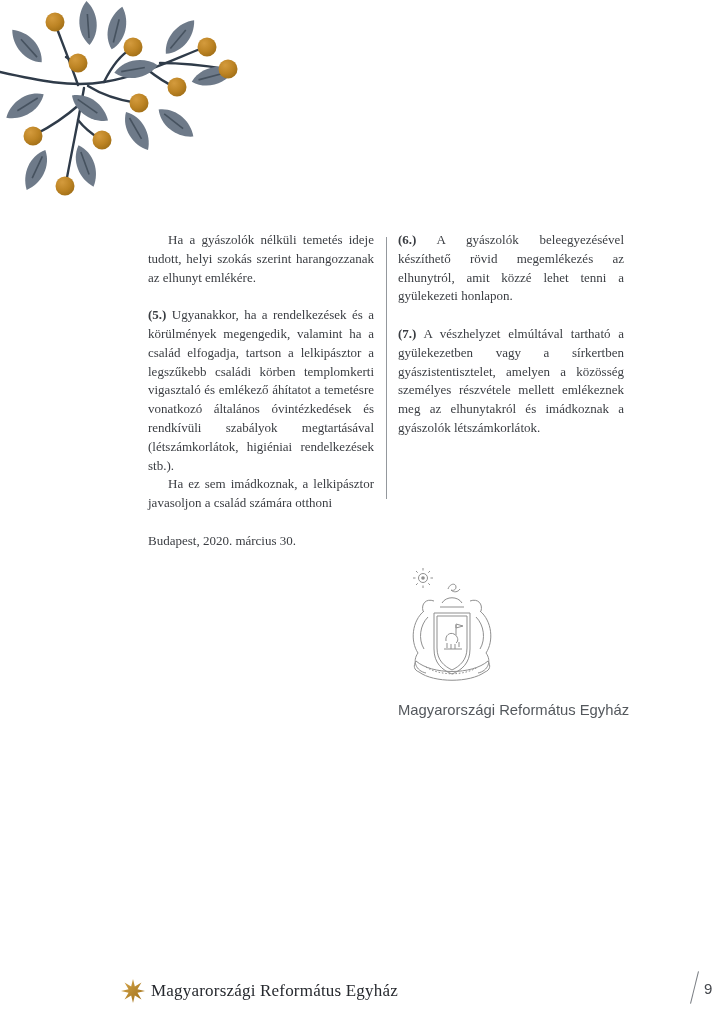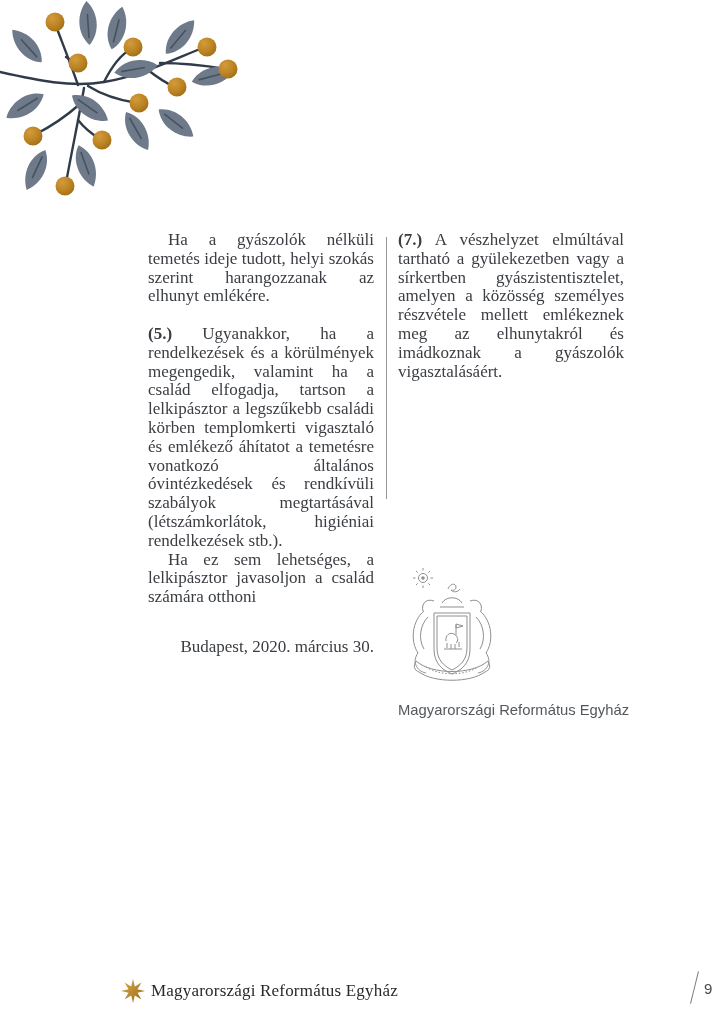--- a/index.html
+++ b/index.html
@@ -1,27 +1,27 @@
 <!DOCTYPE html>
 <html><head>
 <meta charset="utf-8">
 <style>
   html,body{margin:0;padding:0;background:#ffffff;}
   .page{position:relative;width:724px;height:1024px;background:#ffffff;overflow:hidden;
         font-family:"Liberation Serif",serif;}
   .branch{position:absolute;left:0;top:0;}
-  .col{position:absolute;top:231px;width:226px;font-size:17px;line-height:18.8px;
+  .col{position:absolute;top:231px;width:226px;font-size:13px;line-height:18.8px;
        color:#3a3d42;text-align:justify;}
   .col-left{left:148px;}
   .col-right{left:398px;}
   .para{margin:0 0 18.8px 0;}
   .para.tight{margin-bottom:0;}
   .indent{text-indent:20px;}
   .pnum{font-weight:bold;}
-  .dateline{margin-top:31px;text-align:right;}
+  .dateline{margin-top:19px;text-align:left;}
   .divider{position:absolute;left:386px;top:237px;width:1px;height:262px;background:#94989d;}
   .seal{position:absolute;left:404px;top:567px;}
   .signature{position:absolute;left:398px;top:699px;font-family:"Liberation Sans",sans-serif;
              font-size:14.8px;line-height:23px;color:#54585d;}
   .footer-star{position:absolute;left:121px;top:979px;}
   .footer-org{position:absolute;left:151px;top:981px;font-size:17px;color:#26292e;
               letter-spacing:.2px;}
   .page-slash{position:absolute;left:694px;top:971px;width:1px;height:33px;background:#7a7e83;
               transform:rotate(14deg);}
   .page-num{position:absolute;left:704px;top:980px;font-family:"Liberation Sans",sans-serif;
@@ -78,28 +78,29 @@
       <circle cx="139" cy="103" r="9.5"></circle>
         <circle cx="33" cy="136" r="9.5"></circle>
       <circle cx="102" cy="140" r="9.5"></circle>
         <circle cx="65" cy="186" r="9.5"></circle>
     </g>
   </svg>
 
   <div class="col col-left">
     <p class="para indent">Ha a gyászolók nélküli temetés ideje tudott, helyi szokás szerint harangozzanak az elhunyt emlékére.</p>
     <p class="para tight"><span class="pnum">(5.)</span><span> Ugyanakkor, ha a rendelkezések és a körülmények megengedik, valamint ha a család elfogadja, tartson a lelkipásztor a legszűkebb családi körben templomkerti vigasztaló és emlékező áhítatot a temetésre vonatkozó általános óvintézkedések és rendkívüli szabályok megtartásával (létszámkorlátok, higiéniai rendelkezések stb.).</span></p>
-    <p class="para tight indent">Ha ez sem lehetséges, a lelkipásztor javasoljon a család számára otthoni</p>
+    <p class="para tight indent">Ha ez sem imádkoznak, a lelkipásztor javasoljon a család számára otthoni</p>
     <p class="para dateline">Budapest, 2020. március 30.</p>
   </div>
 
   <div class="divider"></div>
 
   <div class="col col-right">
-    <p class="para"><span class="pnum">(7.)</span><span> A vészhelyzet elmúltával tartható a gyülekezetben vagy a sírkertben gyászistentisztelet, amelyen a közösség személyes részvétele mellett emlékeznek meg az elhunytakról és imádkoznak a gyászolók vigasztalásáért.</span></p>
+    <p class="para"><span class="pnum">(6.)</span><span> A gyászolók beleegyezésével készíthető rövid megemlékezés az elhunytról, amit közzé lehet tenni a gyülekezeti honlapon.</span></p>
+    <p class="para"><span class="pnum">(7.)</span><span> A vészhelyzet elmúltával tartható a gyülekezetben vagy a sírkertben gyászistentisztelet, amelyen a közösség személyes részvétele mellett emlékeznek meg az elhunytakról és imádkoznak a gyászolók létszámkorlátok.</span></p>
   </div>
 
   <svg class="seal" width="96" height="118" viewBox="0 0 96 118">
     <g stroke="#8f8f8f" stroke-width="1" fill="none">
       <g>
         <circle cx="19" cy="11" r="4.5"></circle>
         <circle cx="19" cy="11" r="1.8" fill="#8f8f8f" stroke="none"></circle>
         <path d="M19,3.5 V1 M19,18.5 V21 M11.5,11 H9 M26.5,11 H29
                  M13.7,5.7 L12,4 M24.3,5.7 L26,4 M13.7,16.3 L12,18 M24.3,16.3 L26,18"></path>
       </g>

